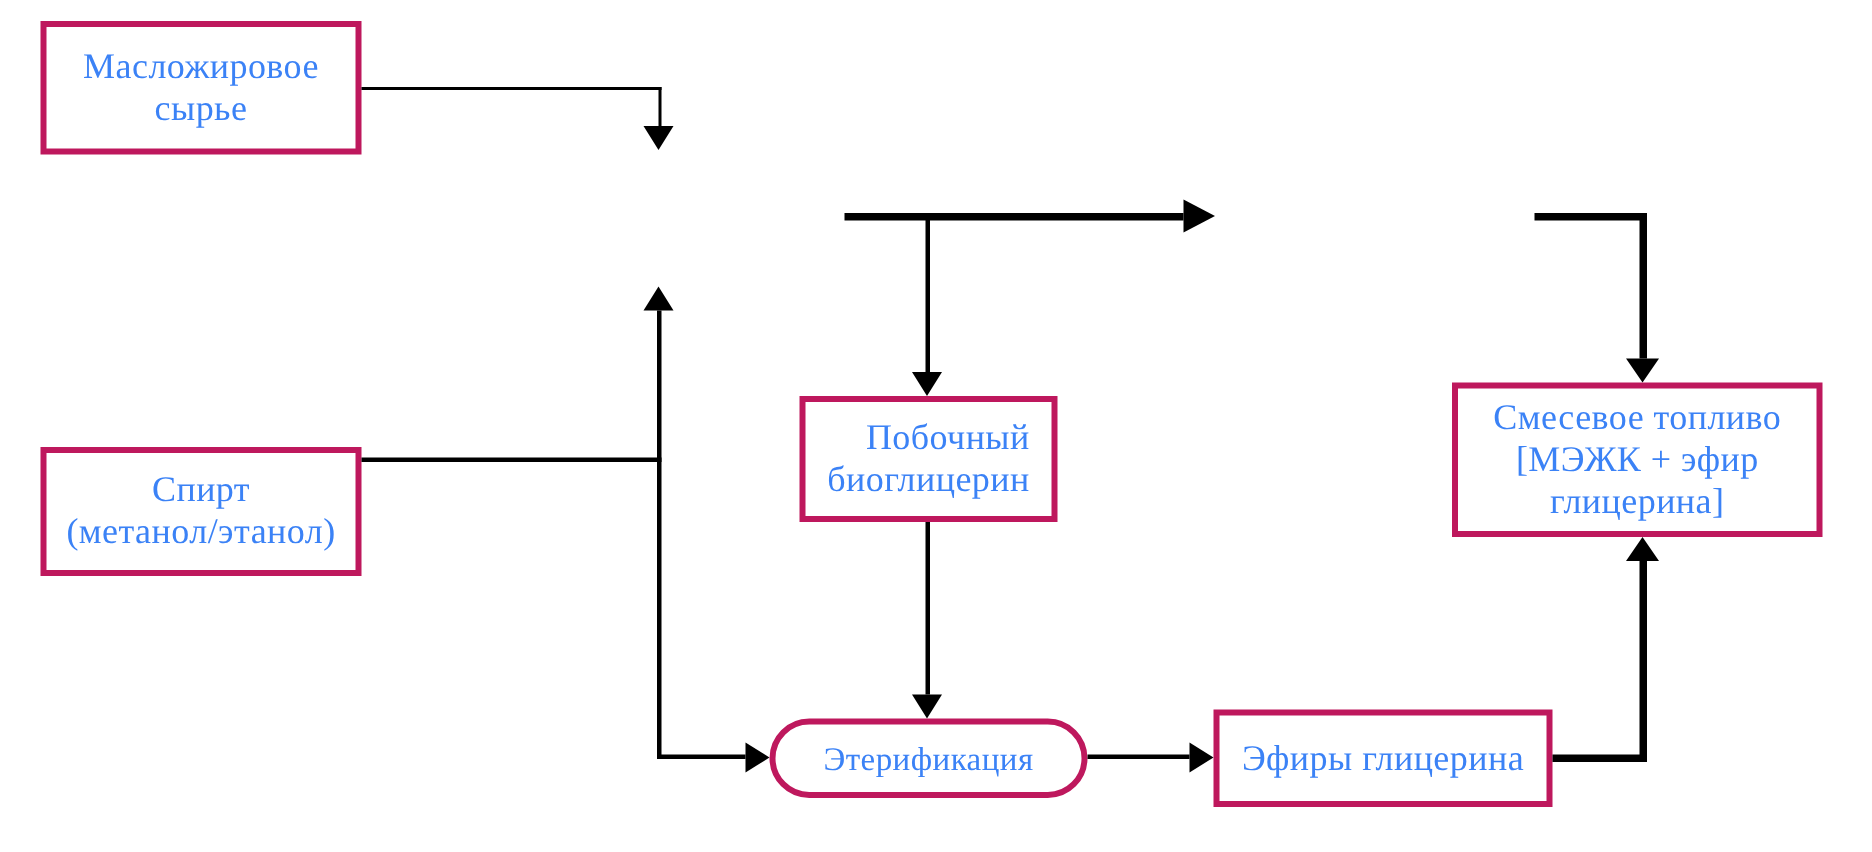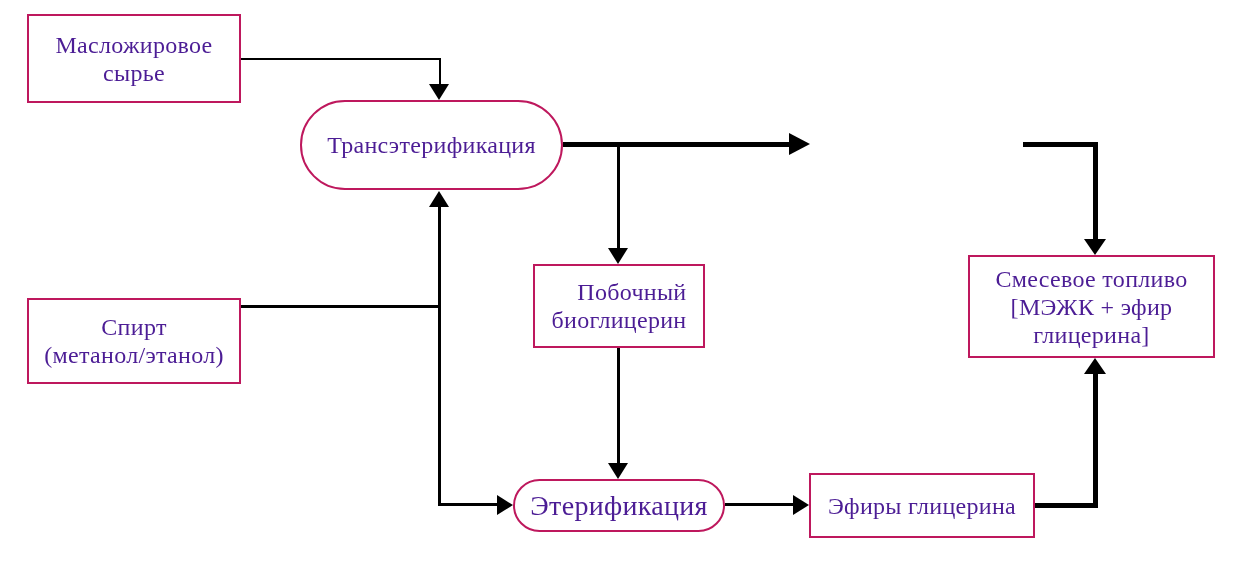--- a/index.html
+++ b/index.html
@@ -12,28 +12,28 @@
     width: 1248px;
     height: 568px;
     background: #ffffff;
     font-family: "Liberation Serif", "DejaVu Serif", serif;
     overflow: hidden;
   }
   .node {
     position: absolute;
     box-sizing: border-box;
     background: #ffffff;
-    border: 2px solid #be185d;
+    border: 4px solid #be185d;
     display: flex;
     align-items: center;
     justify-content: center;
     text-align: center;
     font-size: 24px;
     line-height: 28px;
-    color: #4c1d95;
+    color: #3b82f6;
     white-space: pre-line;
     letter-spacing: 0.3px;
   }
   .stadium {
     border-radius: 999px;
   }
   .seg {
     position: absolute;
     background: #000000;
   }
@@ -51,31 +51,30 @@
   .arr-up-thick    { border-left: 11px solid transparent; border-right: 11px solid transparent; border-bottom: 16px solid #000000; }
   .arr-right-thick { border-top: 11px solid transparent; border-bottom: 11px solid transparent; border-left: 21px solid #000000; }
 
   
   #node-feedstock        { left: 27px;  top: 14px;  width: 214px; height: 89px; }
   #node-trans            { left: 300px; top: 100px; width: 263px; height: 90px; }
   #node-alcohol          { left: 27px;  top: 264px; width: 214px; height: 86px; margin-top: 34px; }
   #node-bioglycerin      { left: 533px; top: 264px; width: 172px; height: 84px; text-align: right; }
   #node-biodiesel        { left: 810px; top: 101px; width: 213px; height: 86px; }
   #node-blended-fuel     { left: 968px; top: 255px; width: 247px; height: 103px; }
-  #node-esterification   { left: 513px; top: 479px; width: 212px; height: 53px; font-size: 28px; }
+  #node-esterification   { left: 513px; top: 479px; width: 212px; height: 53px; font-size: 22px; }
   #node-glycerin-esters  { left: 809px; top: 473px; width: 226px; height: 65px; }
 </style>
 </head>
 <body>
 
 <div id="canvas">
 
   <div class="node" id="node-feedstock">Масложировое
 сырье</div>
-  <div class="node stadium" id="node-trans">Трансэтерификация</div>
   <div class="node" id="node-alcohol">Спирт
 (метанол/этанол)</div>
   <div class="node" id="node-bioglycerin">Побочный
 биоглицерин</div>
   <div class="node" id="node-blended-fuel">Смесевое топливо
 [МЭЖК + эфир
 глицерина]</div>
   <div class="node stadium" id="node-esterification">Этерификация</div>
   <div class="node" id="node-glycerin-esters">Эфиры глицерина</div>
 

